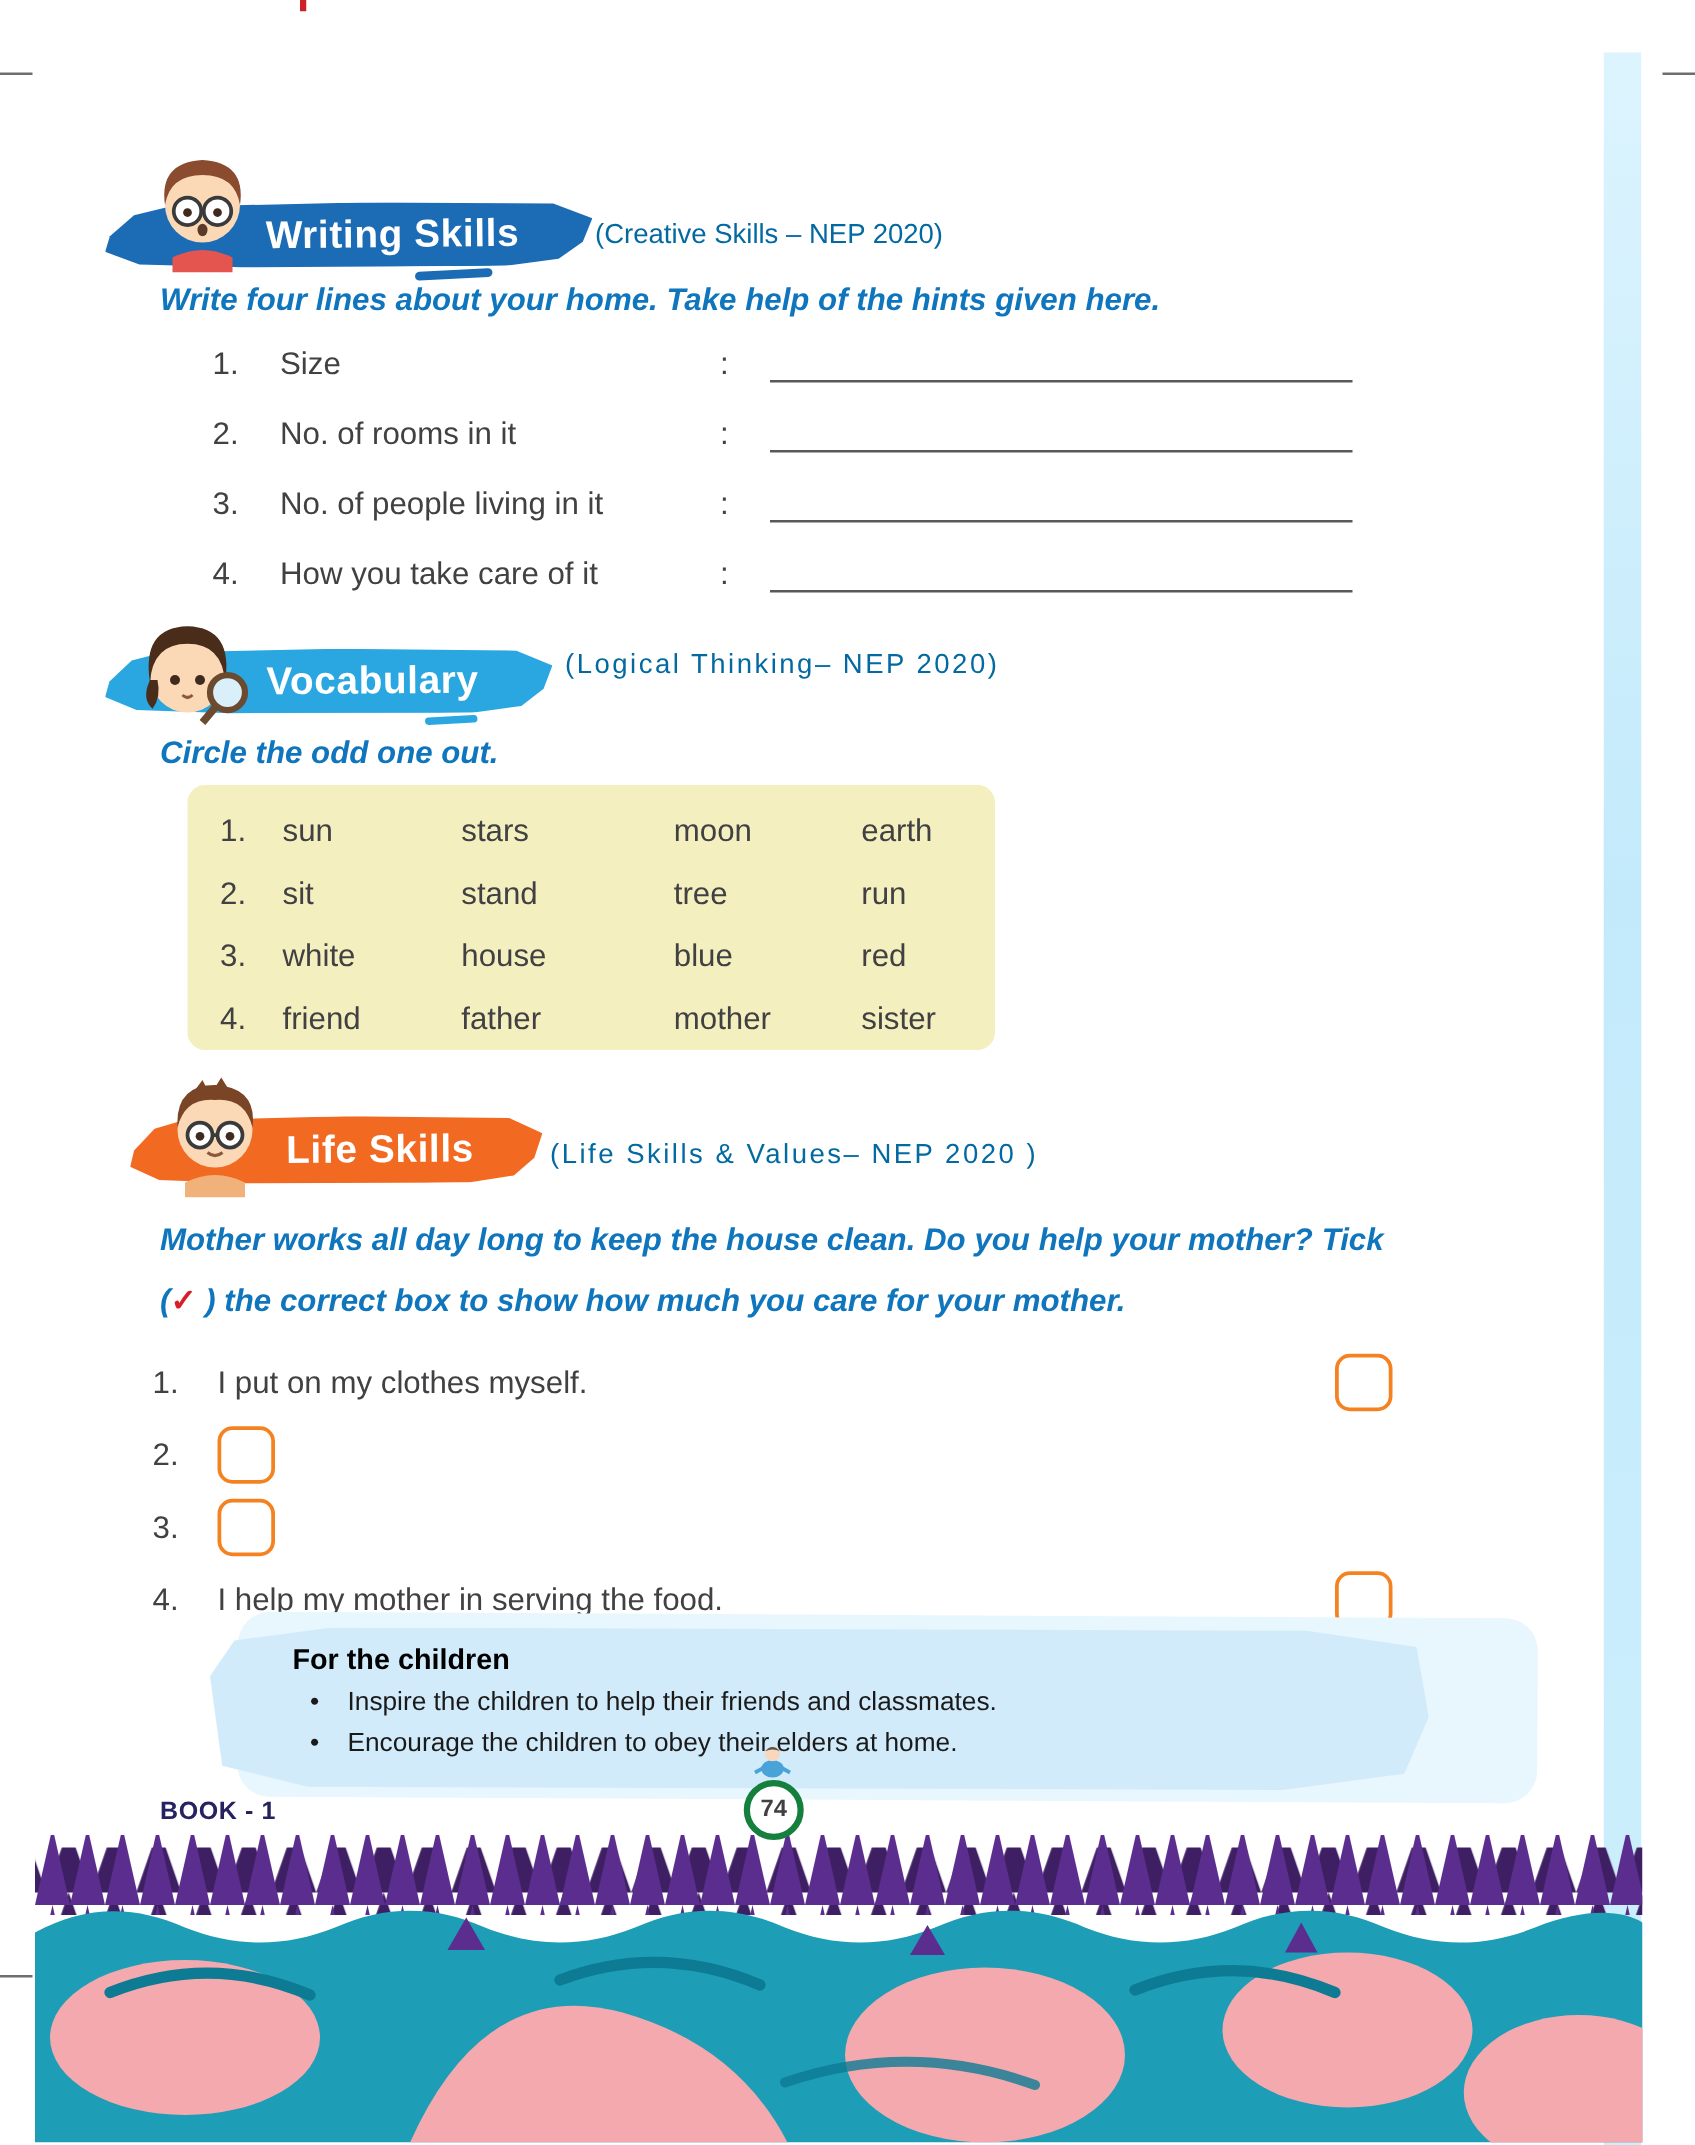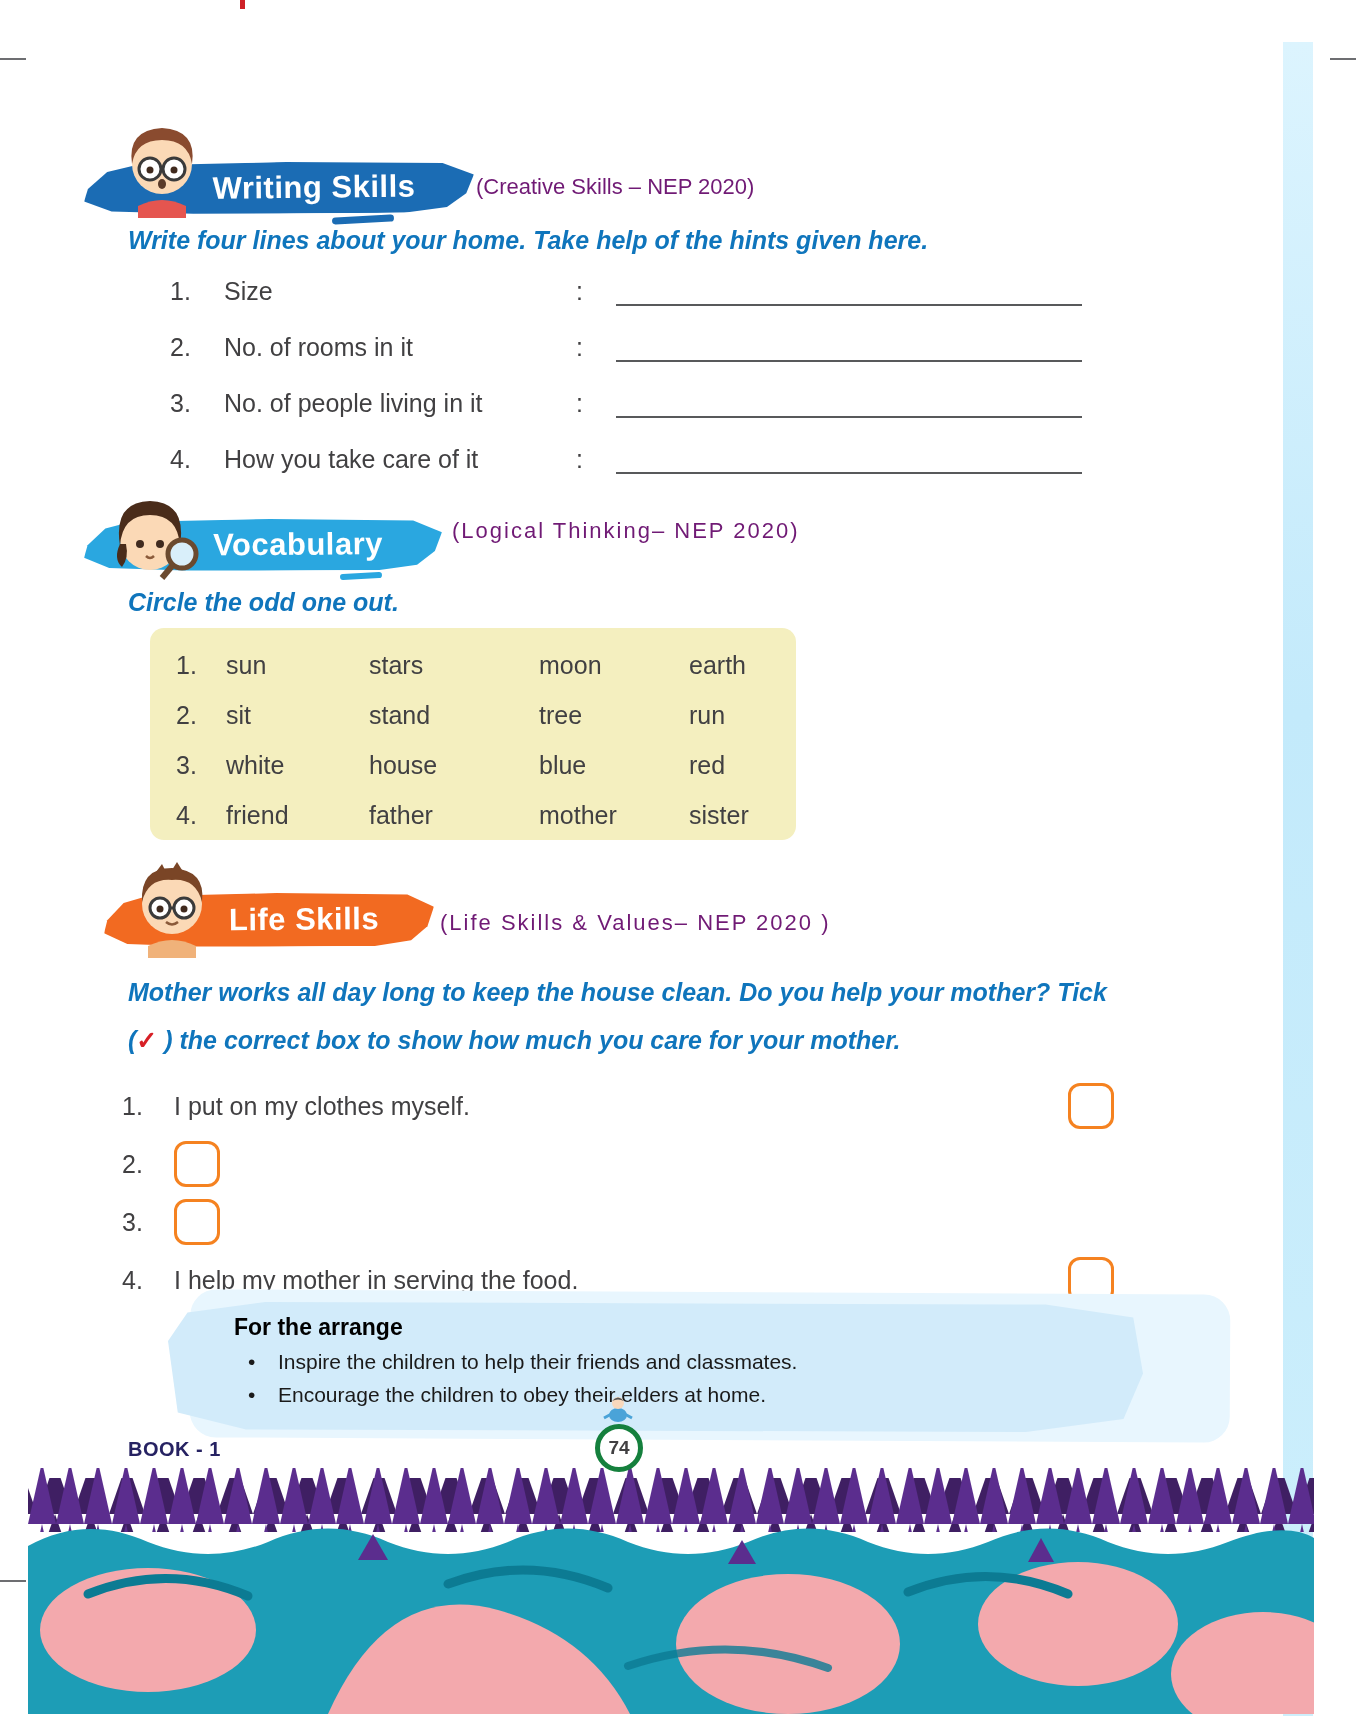--- a/index.html
+++ b/index.html
@@ -28,21 +28,21 @@
   .banner .bt { width:100%; text-align:center; padding-left:70px; }
   .brush {
     clip-path:polygon(1% 48%,6% 16%,13% 4%,52% 0%,92% 5%,100% 28%,98% 64%,93% 90%,82% 100%,28% 98%,7% 92%,0% 72%);
   }
   .b1 { left:84px;  top:162px; width:390px; height:52px; background:#1b6cb4; transform:rotate(-.6deg); }
   .b2 { left:84px;  top:519px; width:358px; height:52px; background:#2aa7e0; transform:rotate(-.4deg); }
   .b3 { left:104px; top:893px; width:330px; height:54px; background:#f26a21; transform:rotate(-.5deg); }
   .smudge1 { position:absolute; left:332px; top:216px; width:62px; height:7px; background:#1b6cb4; border-radius:4px; transform:rotate(-3deg); }
   .smudge2 { position:absolute; left:340px; top:573px; width:42px; height:6px; background:#2aa7e0; border-radius:3px; transform:rotate(-3deg); }
 
-  .tag { position:absolute; font-size:22px; color:#701a75; white-space:nowrap; }
+  .tag { position:absolute; font-size:22px; color:#0369a1; white-space:nowrap; }
   .t1 { left:476px; top:174px; }
   .t2 { left:452px; top:518px; letter-spacing:2px;text-align:right; }
   .t3 { left:440px; top:910px; letter-spacing:2px; }
 
   .instr { position:absolute; font-style:italic; font-weight:bold; font-size:25px; color:#0f75bc; white-space:nowrap; }
   .i1 { left:128px; top:226px; }
   .i2 { left:128px; top:588px; }
   .i3a { left:128px; top:978px; }
   .i3b { left:128px; top:1026px; }
   .tick { color:#d71f26; font-style:normal; }
@@ -239,21 +239,21 @@
     <span class="checkbox"></span>
   </div>
   <div class="l-row" style="top:1254px;">
     <span class="l-num">4.</span>
     <span class="l-label">I help my mother in serving the food.</span>
     <span class="checkbox"></span>
   </div>
 
   <div class="teachers-wash"></div>
   <div class="teachers-box">
-    <div class="t-title">For the arrange</div>
+    <div class="t-title">For the children</div>
     <div class="t-bullet">
       <span class="t-dot">•</span>
       <span>Inspire the children to help their friends and classmates.</span>
     </div>
     <div class="t-bullet">
       <span class="t-dot">•</span>
       <span>Encourage the children to obey their elders at home.</span>
     </div>
   </div>
 

